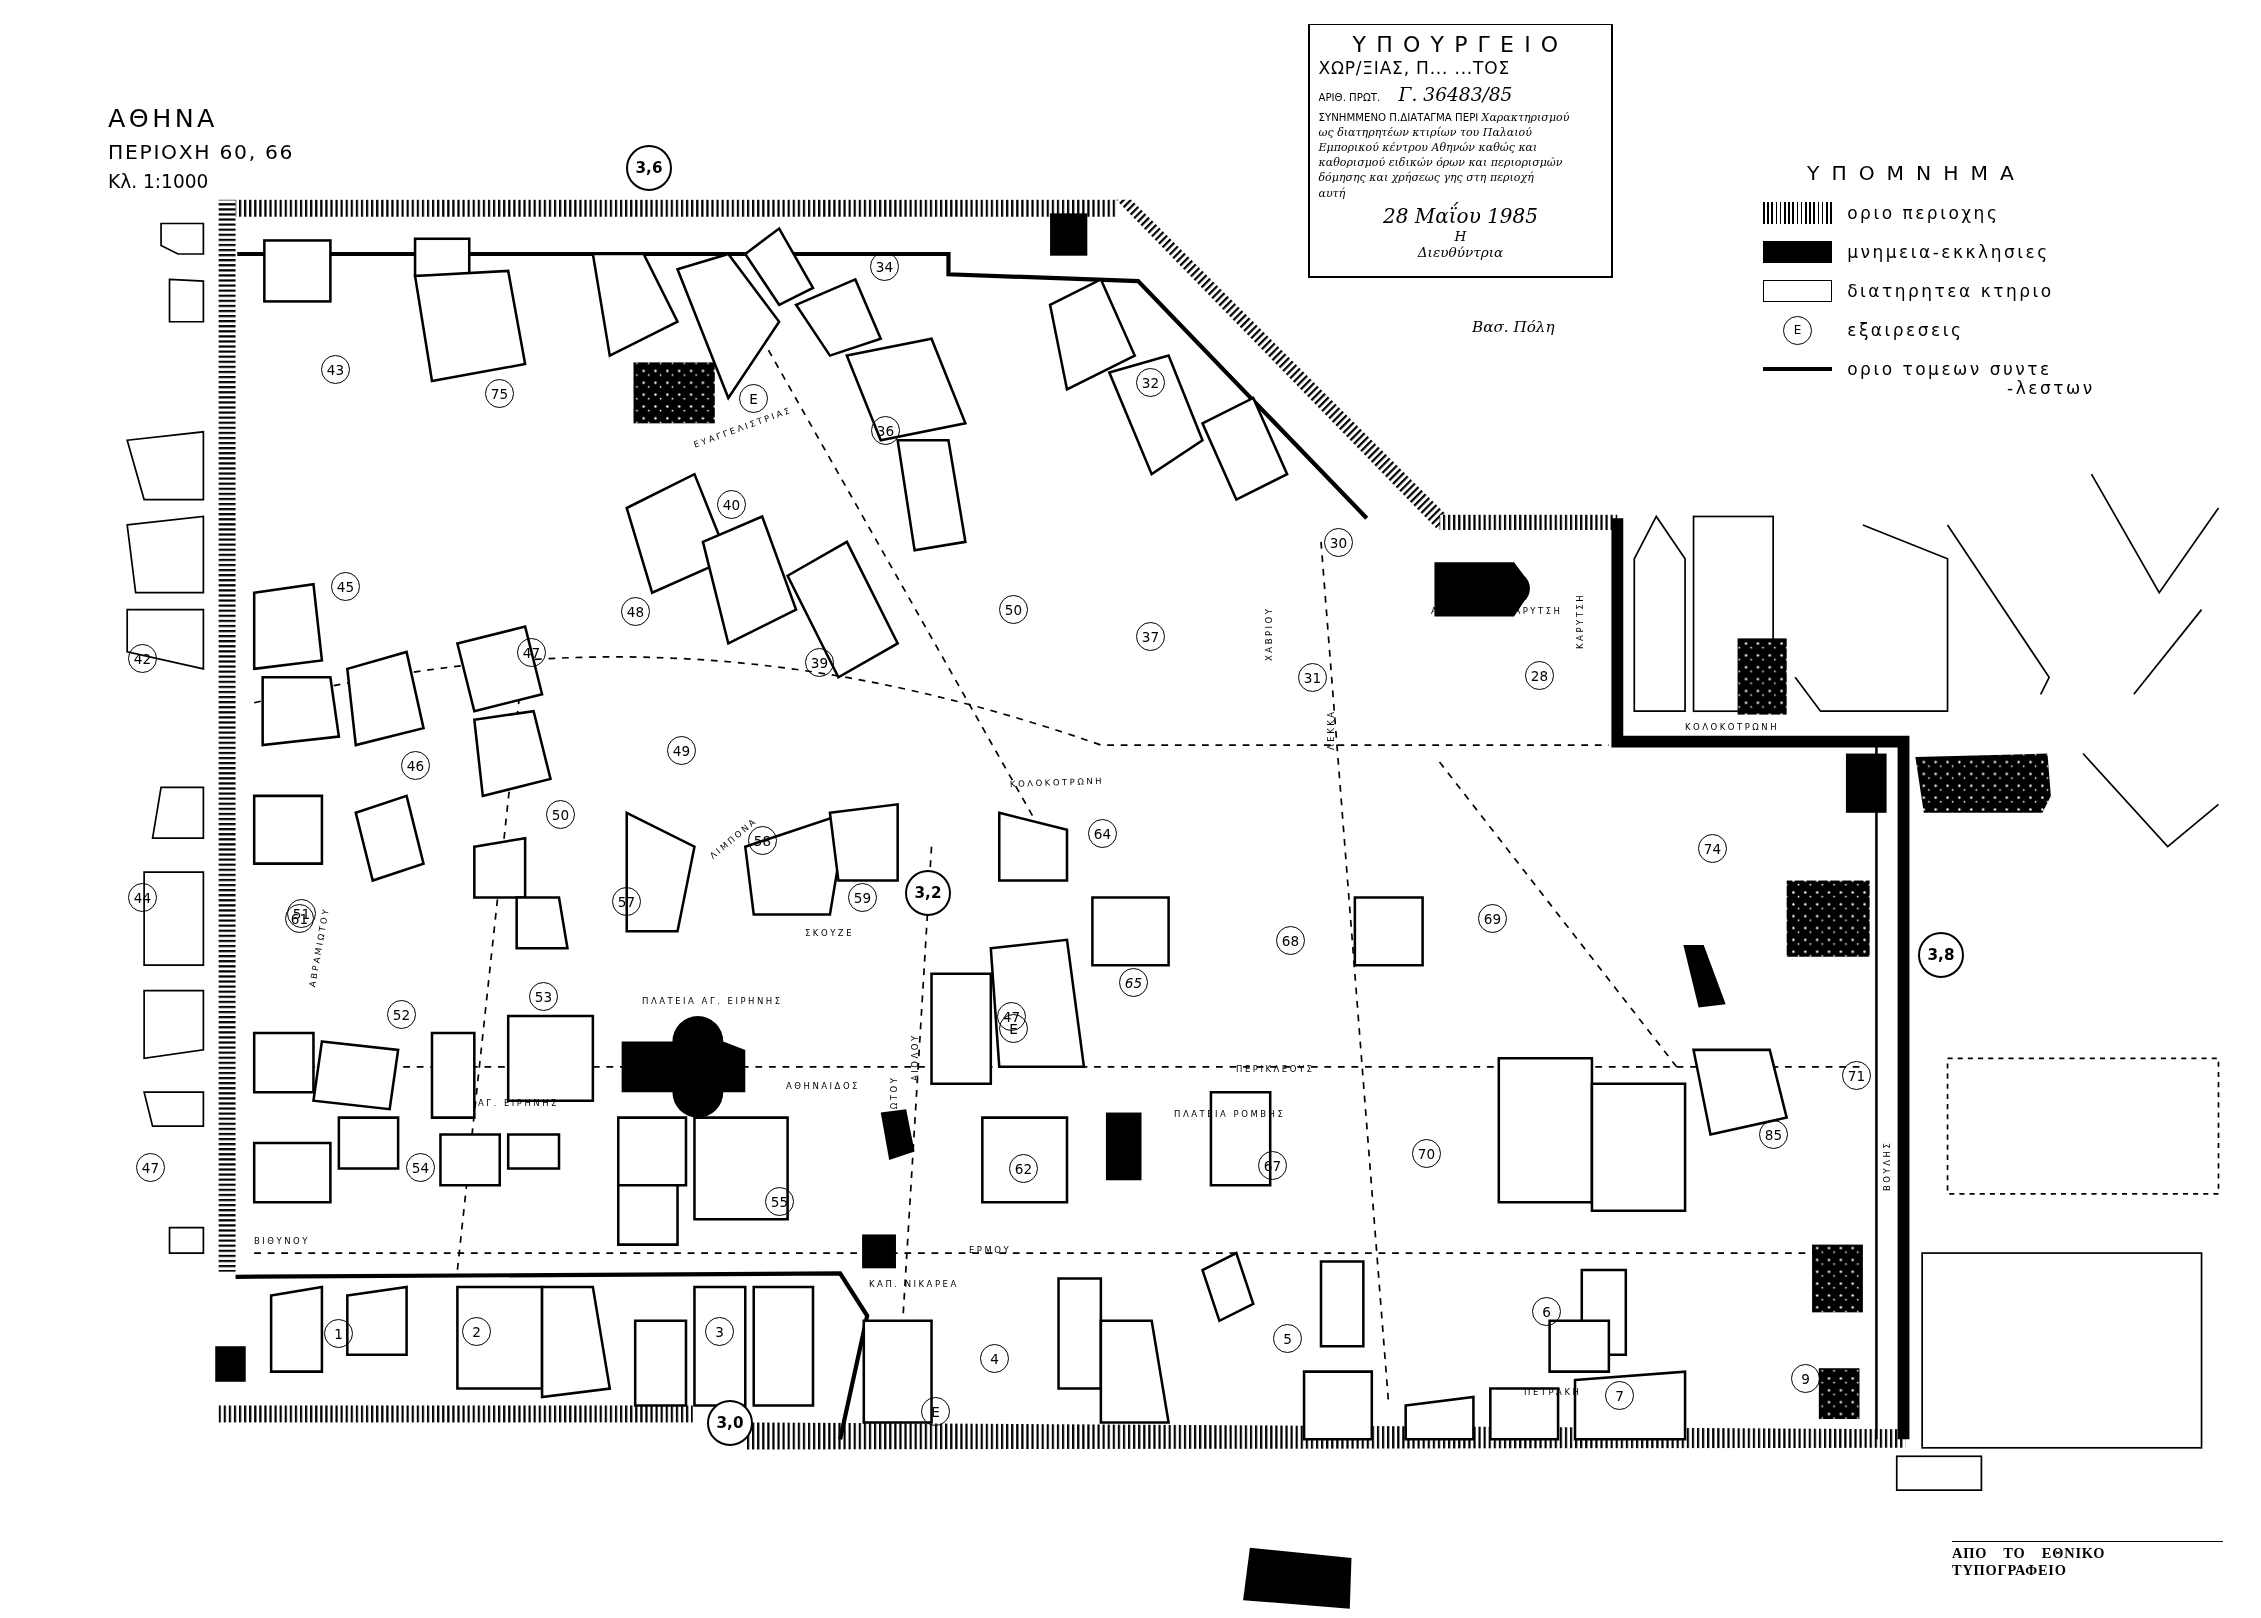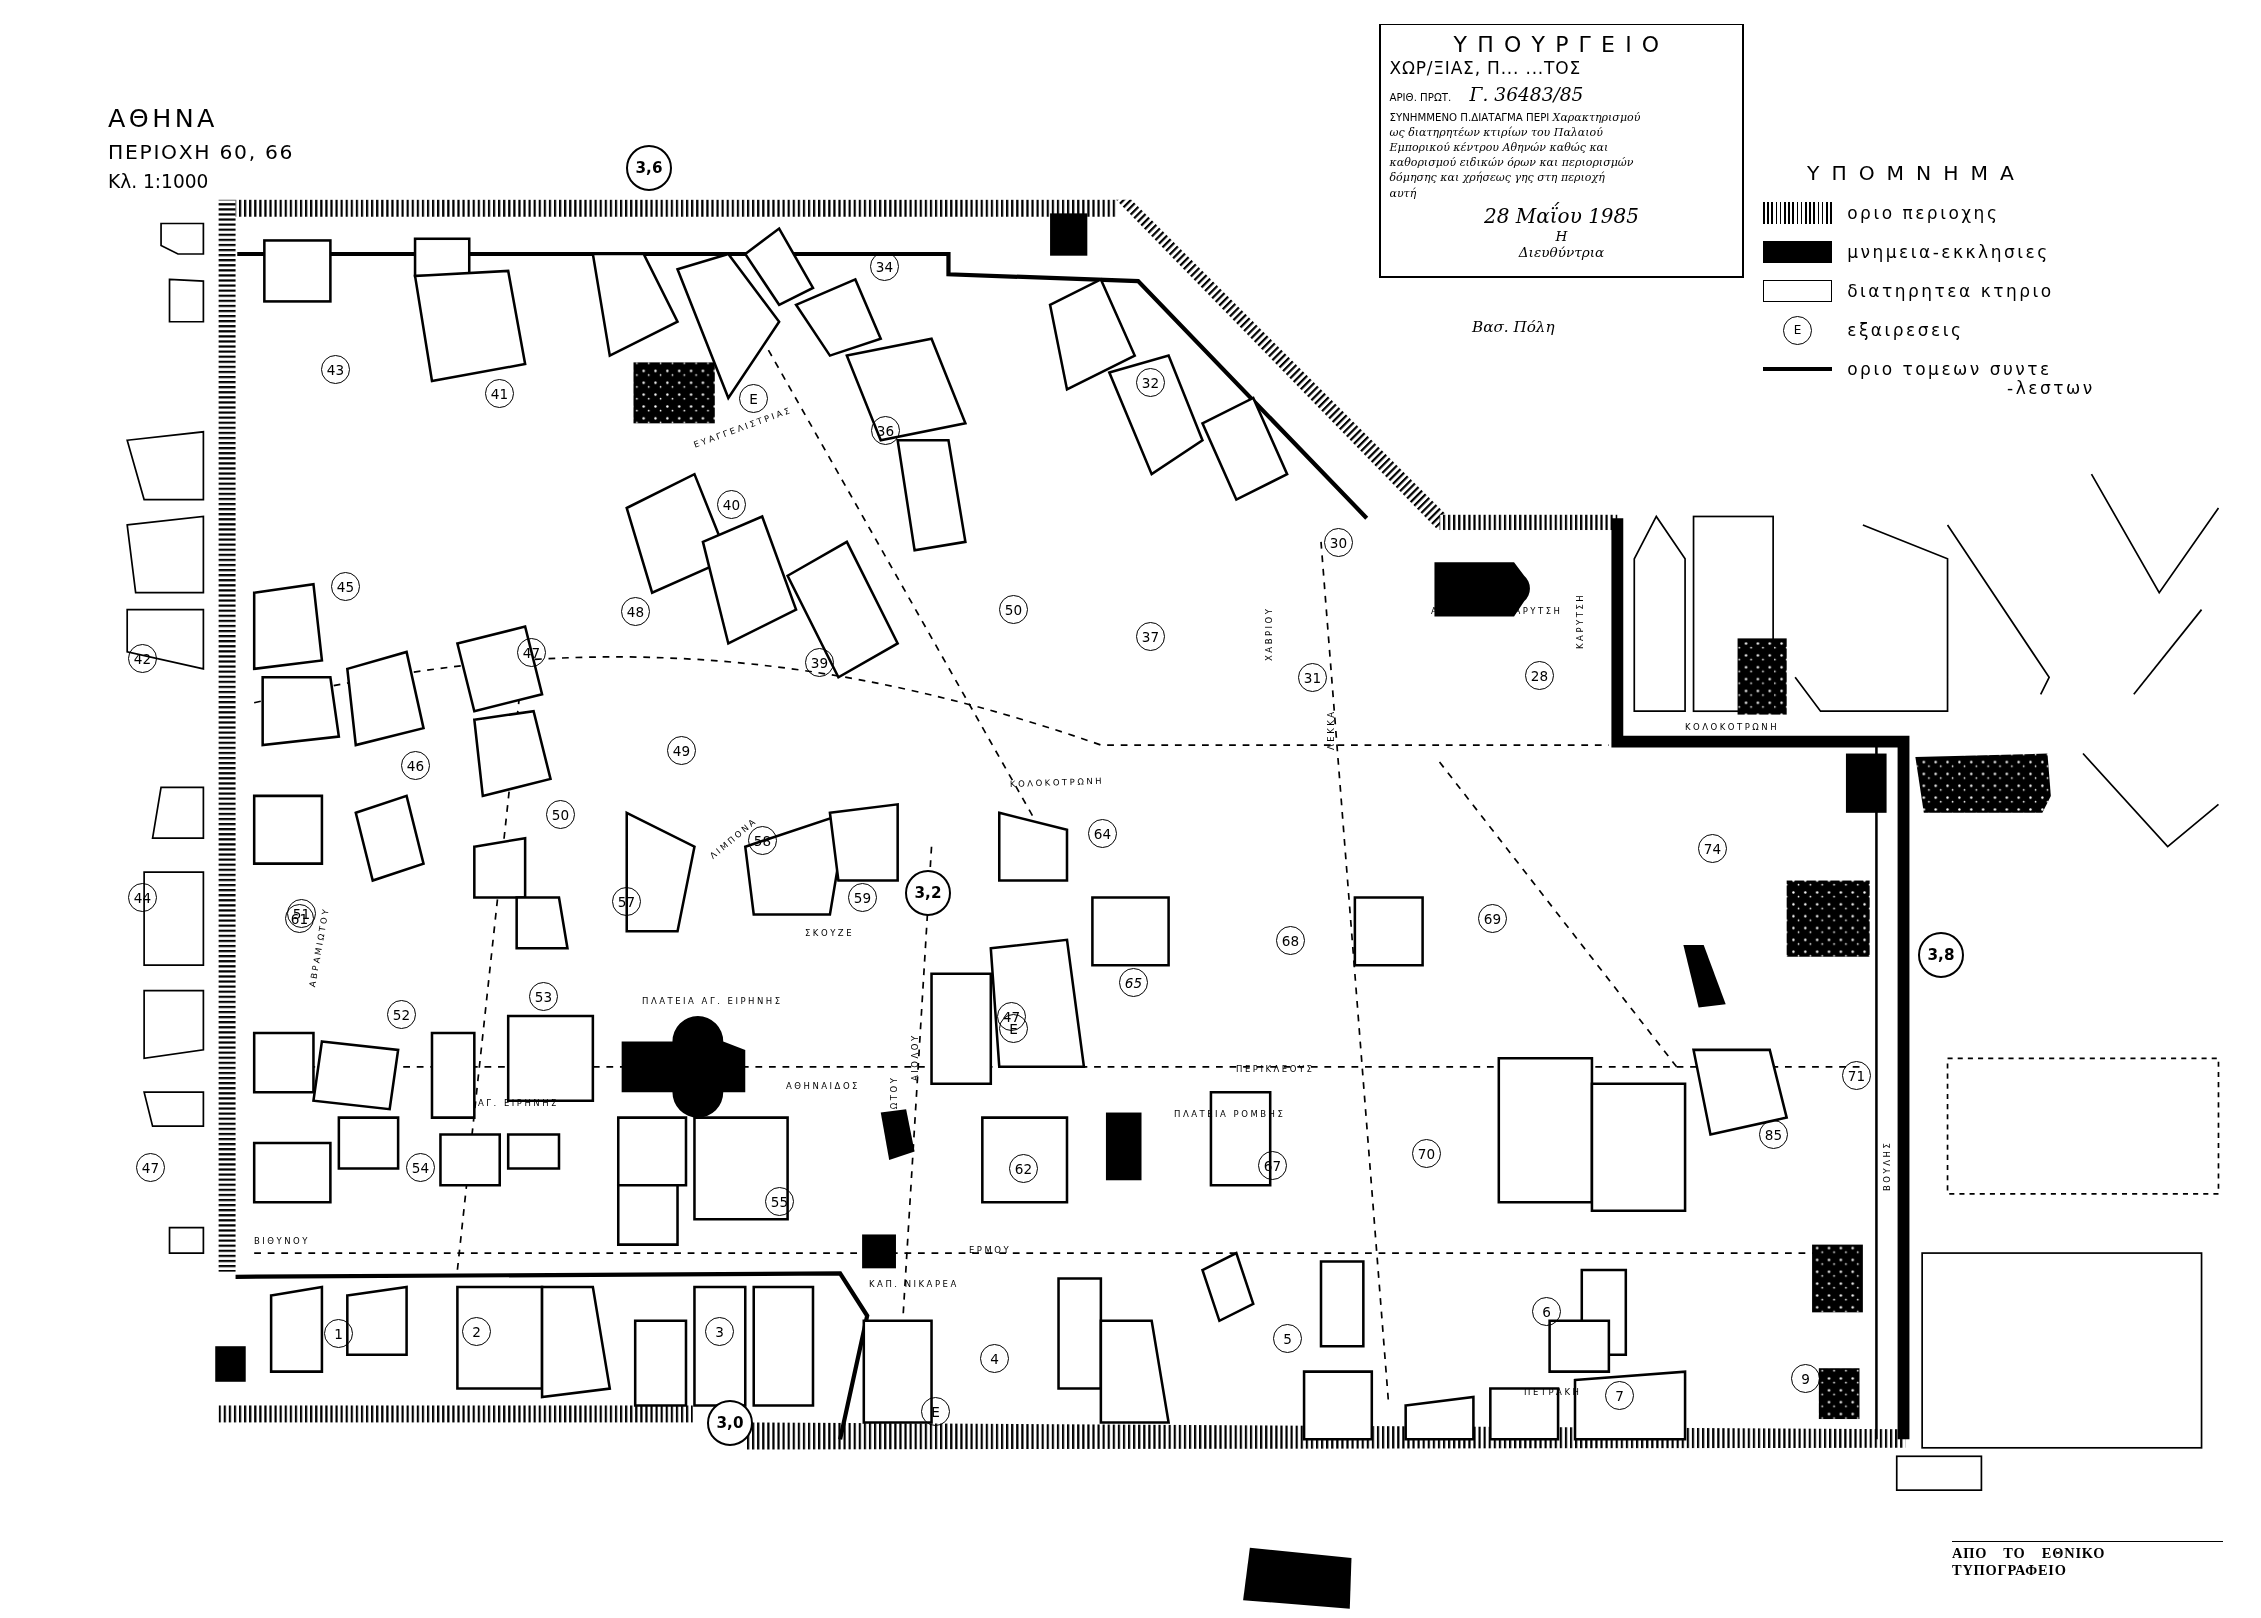--- a/index.html
+++ b/index.html
@@ -2,21 +2,21 @@
 <html style="font-size:13.6px"><head>
 <meta charset="utf-8">
 <style>
   html, body { margin:0; padding:0; background:#ffffff; }
   body { width:2261px; height:1618px; position:relative; overflow:hidden; font-family:"DejaVu Sans", sans-serif; color:#000; }
   #map { position:absolute; left:0; top:0; width:2261px; height:1618px; }
   .title-block { position:absolute; left:108px; top:103px; font-family:"DejaVu Sans", sans-serif; }
   .title-main { font-size:25.4px; letter-spacing:3.4px; }
   .title-sub { font-size:20.3px; letter-spacing:1.7px; margin-top:6.8px; }
   .title-scale { font-size:18.6px; margin-top:6.8px; }
-  .stamp { position:absolute; left:1379px; top:24px; width:365px; height:254px; border:2.5px solid #000; border-top-width:1.7px; padding:6.8px 8.5px; box-sizing:border-box; }
+  .stamp { position:absolute; left:1308px; top:24px; width:305px; height:254px; border:2.5px solid #000; border-top-width:1.7px; padding:6.8px 8.5px; box-sizing:border-box; }
   .stamp-h1 { text-align:center; font-size:22px; letter-spacing:10.2px; }
   .stamp-h2 { font-size:17px; margin-top:1.7px; letter-spacing:0.8px; }
   .stamp-row { font-size:10.2px; margin-top:5.1px; }
   .stamp-row .ref { font-size:18.6px; font-style:italic; margin-left:15.2px; font-family:"DejaVu Serif", serif; }
   .stamp-text { font-family:"DejaVu Serif", serif; font-style:italic; font-size:11px; line-height:15.2px; }
   .stamp-date { font-family:"DejaVu Serif", serif; font-style:italic; font-size:20px; text-align:center; margin-top:3.4px; }
   .stamp-sign { font-family:"DejaVu Serif", serif; font-style:italic; font-size:13.6px; text-align:center; }
   .hand-note { position:absolute; left:1472px; top:318px; font-family:"DejaVu Serif", serif; font-style:italic; font-size:15.2px; }
   .legend { position:absolute; left:1763px; top:161px; }
   .legend-title { font-size:20.3px; letter-spacing:12px; margin-left:44px; margin-bottom:8.5px; }
@@ -277,21 +277,21 @@
     <div class="block-num" style="left: 1525px; top: 661px;">28</div>
     <div class="block-num" style="left: 1324px; top: 528px;">30</div>
     <div class="block-num" style="left: 1298px; top: 663px;">31</div>
     <div class="block-num" style="left: 1136px; top: 368px;">32</div>
     <div class="block-num" style="left: 870px; top: 252px;">34</div>
     <div class="block-num" style="left: 871px; top: 416px;">36</div>
     <div class="block-num" style="left: 1136px; top: 622px;">37</div>
     <div class="block-num" style="left: 999px; top: 595px;">50</div>
     <div class="block-num" style="left: 805px; top: 648px;">39</div>
     <div class="block-num" style="left: 717px; top: 490px;">40</div>
-    <div class="block-num" style="left: 485px; top: 379px;">41</div>
+    <div class="block-num" style="left: 485px; top: 379px;">75</div>
     <div class="block-num" style="left: 128px; top: 644px;">42</div>
     <div class="block-num" style="left: 321px; top: 355px;">43</div>
     <div class="block-num" style="left: 128px; top: 883px;">44</div>
     <div class="block-num" style="left: 331px; top: 528px; margin-top: 44px;">45</div>
     <div class="block-num" style="left: 401px; top: 751px;">46</div>
     <div class="block-num" style="left: 517px; top: 638px;">47</div>
     <div class="block-num" style="left: 136px; top: 1153px;">47</div>
     <div class="block-num" style="left: 621px; top: 597px;">48</div>
     <div class="block-num" style="left: 667px; top: 736px;">49</div>
     <div class="block-num" style="left: 546px; top: 800px;">50</div>

